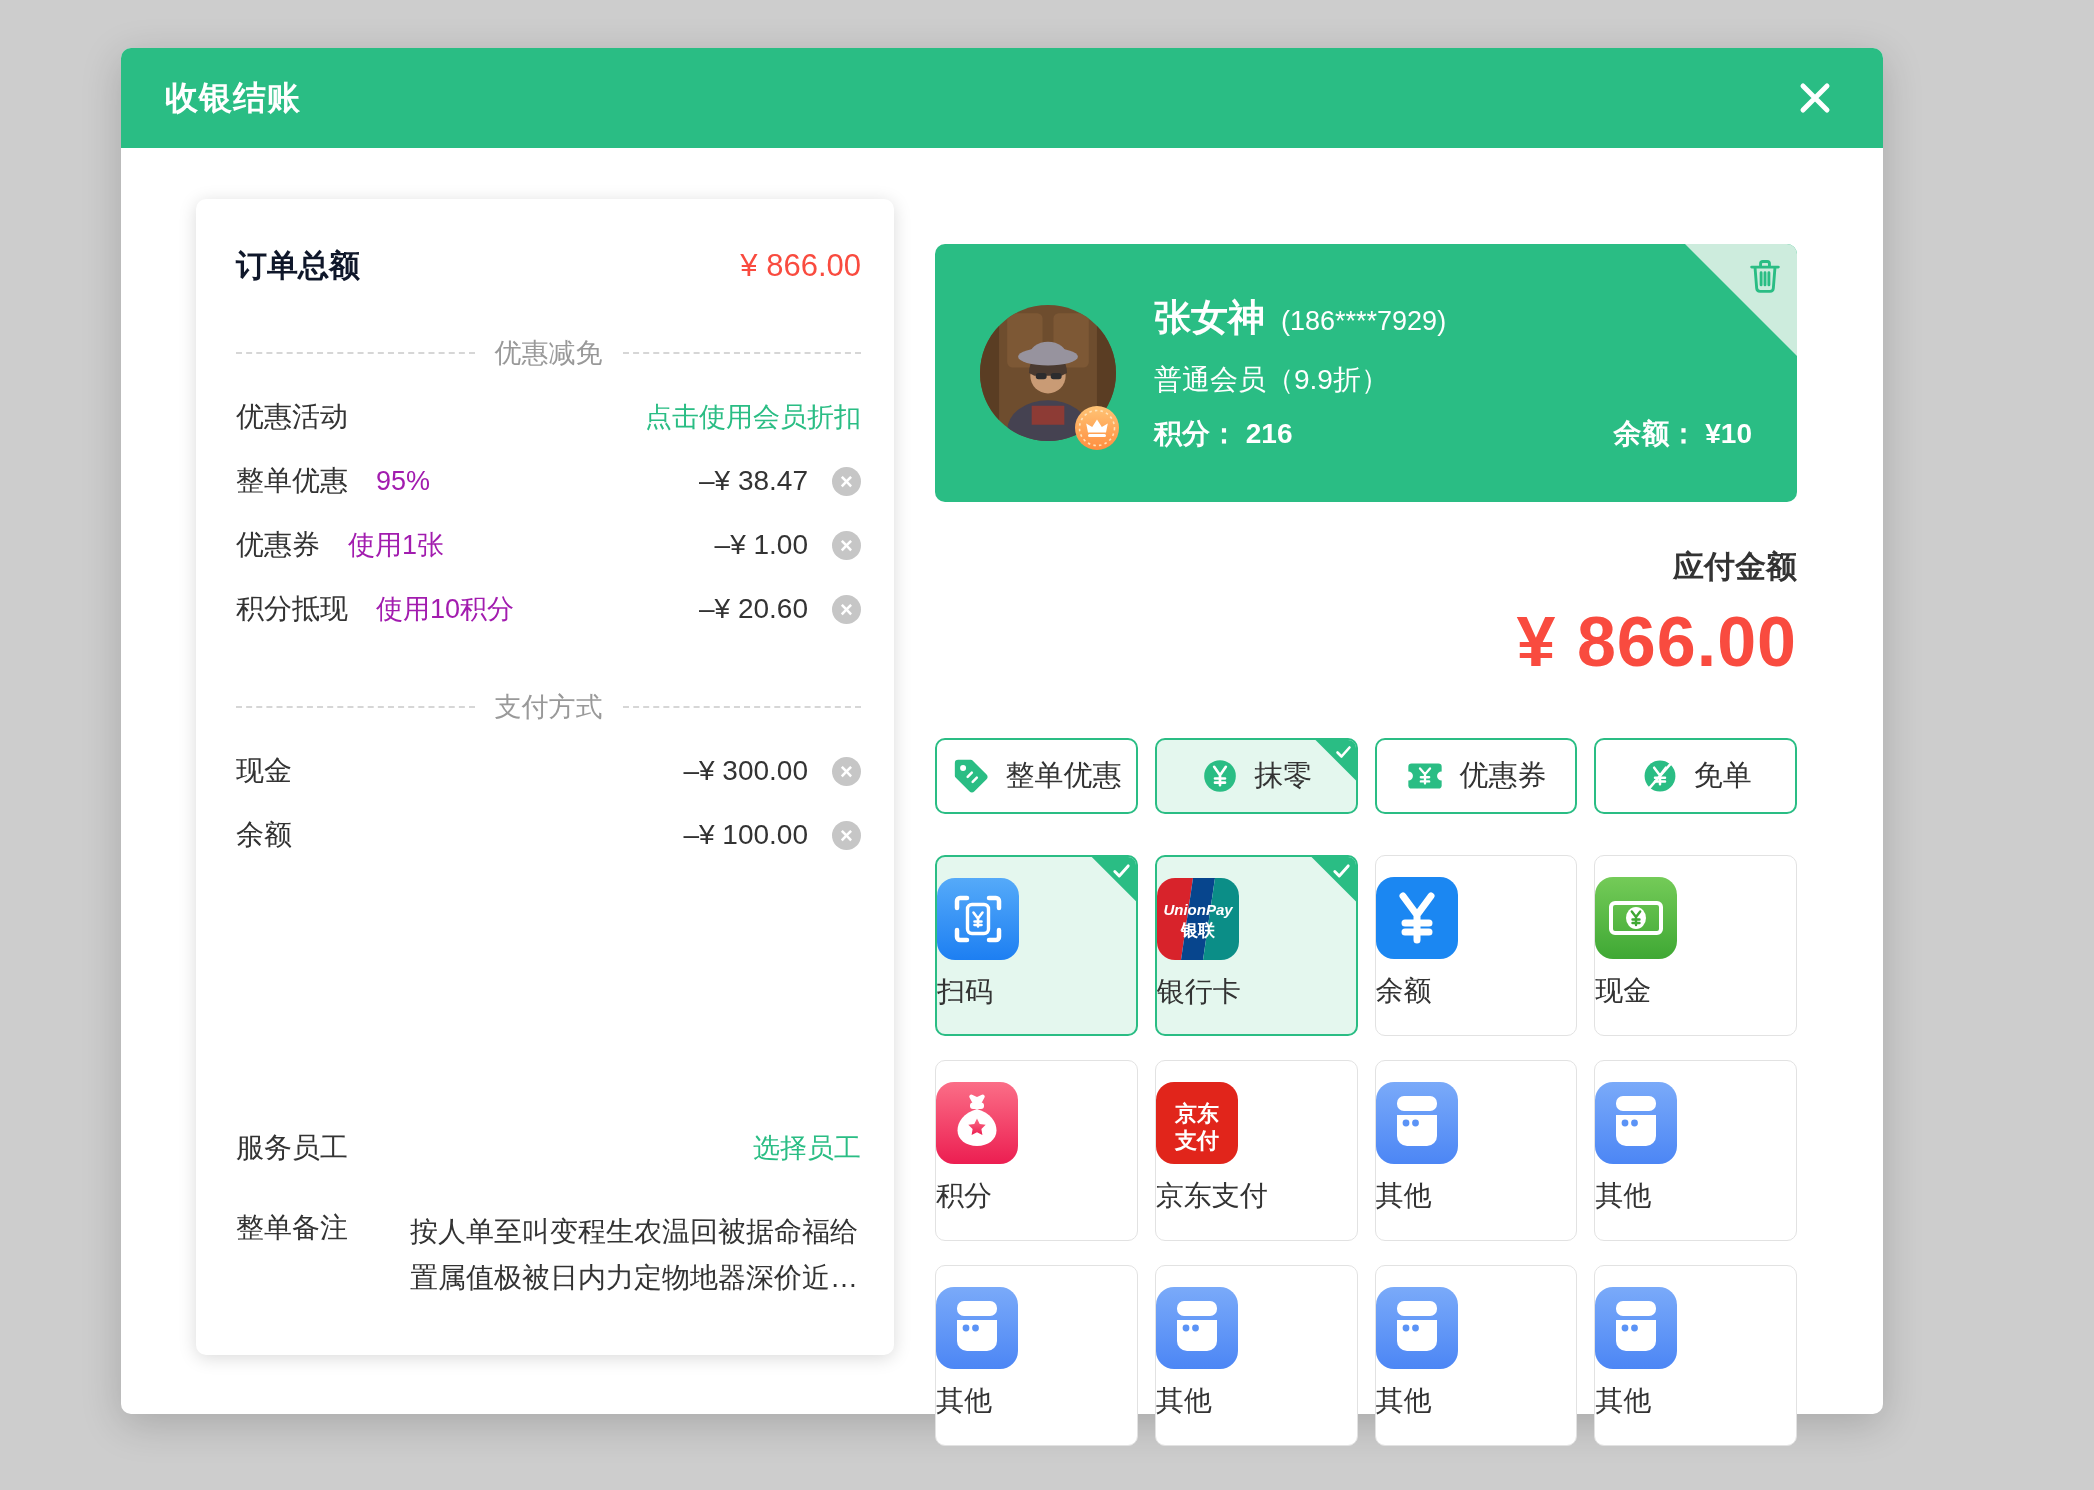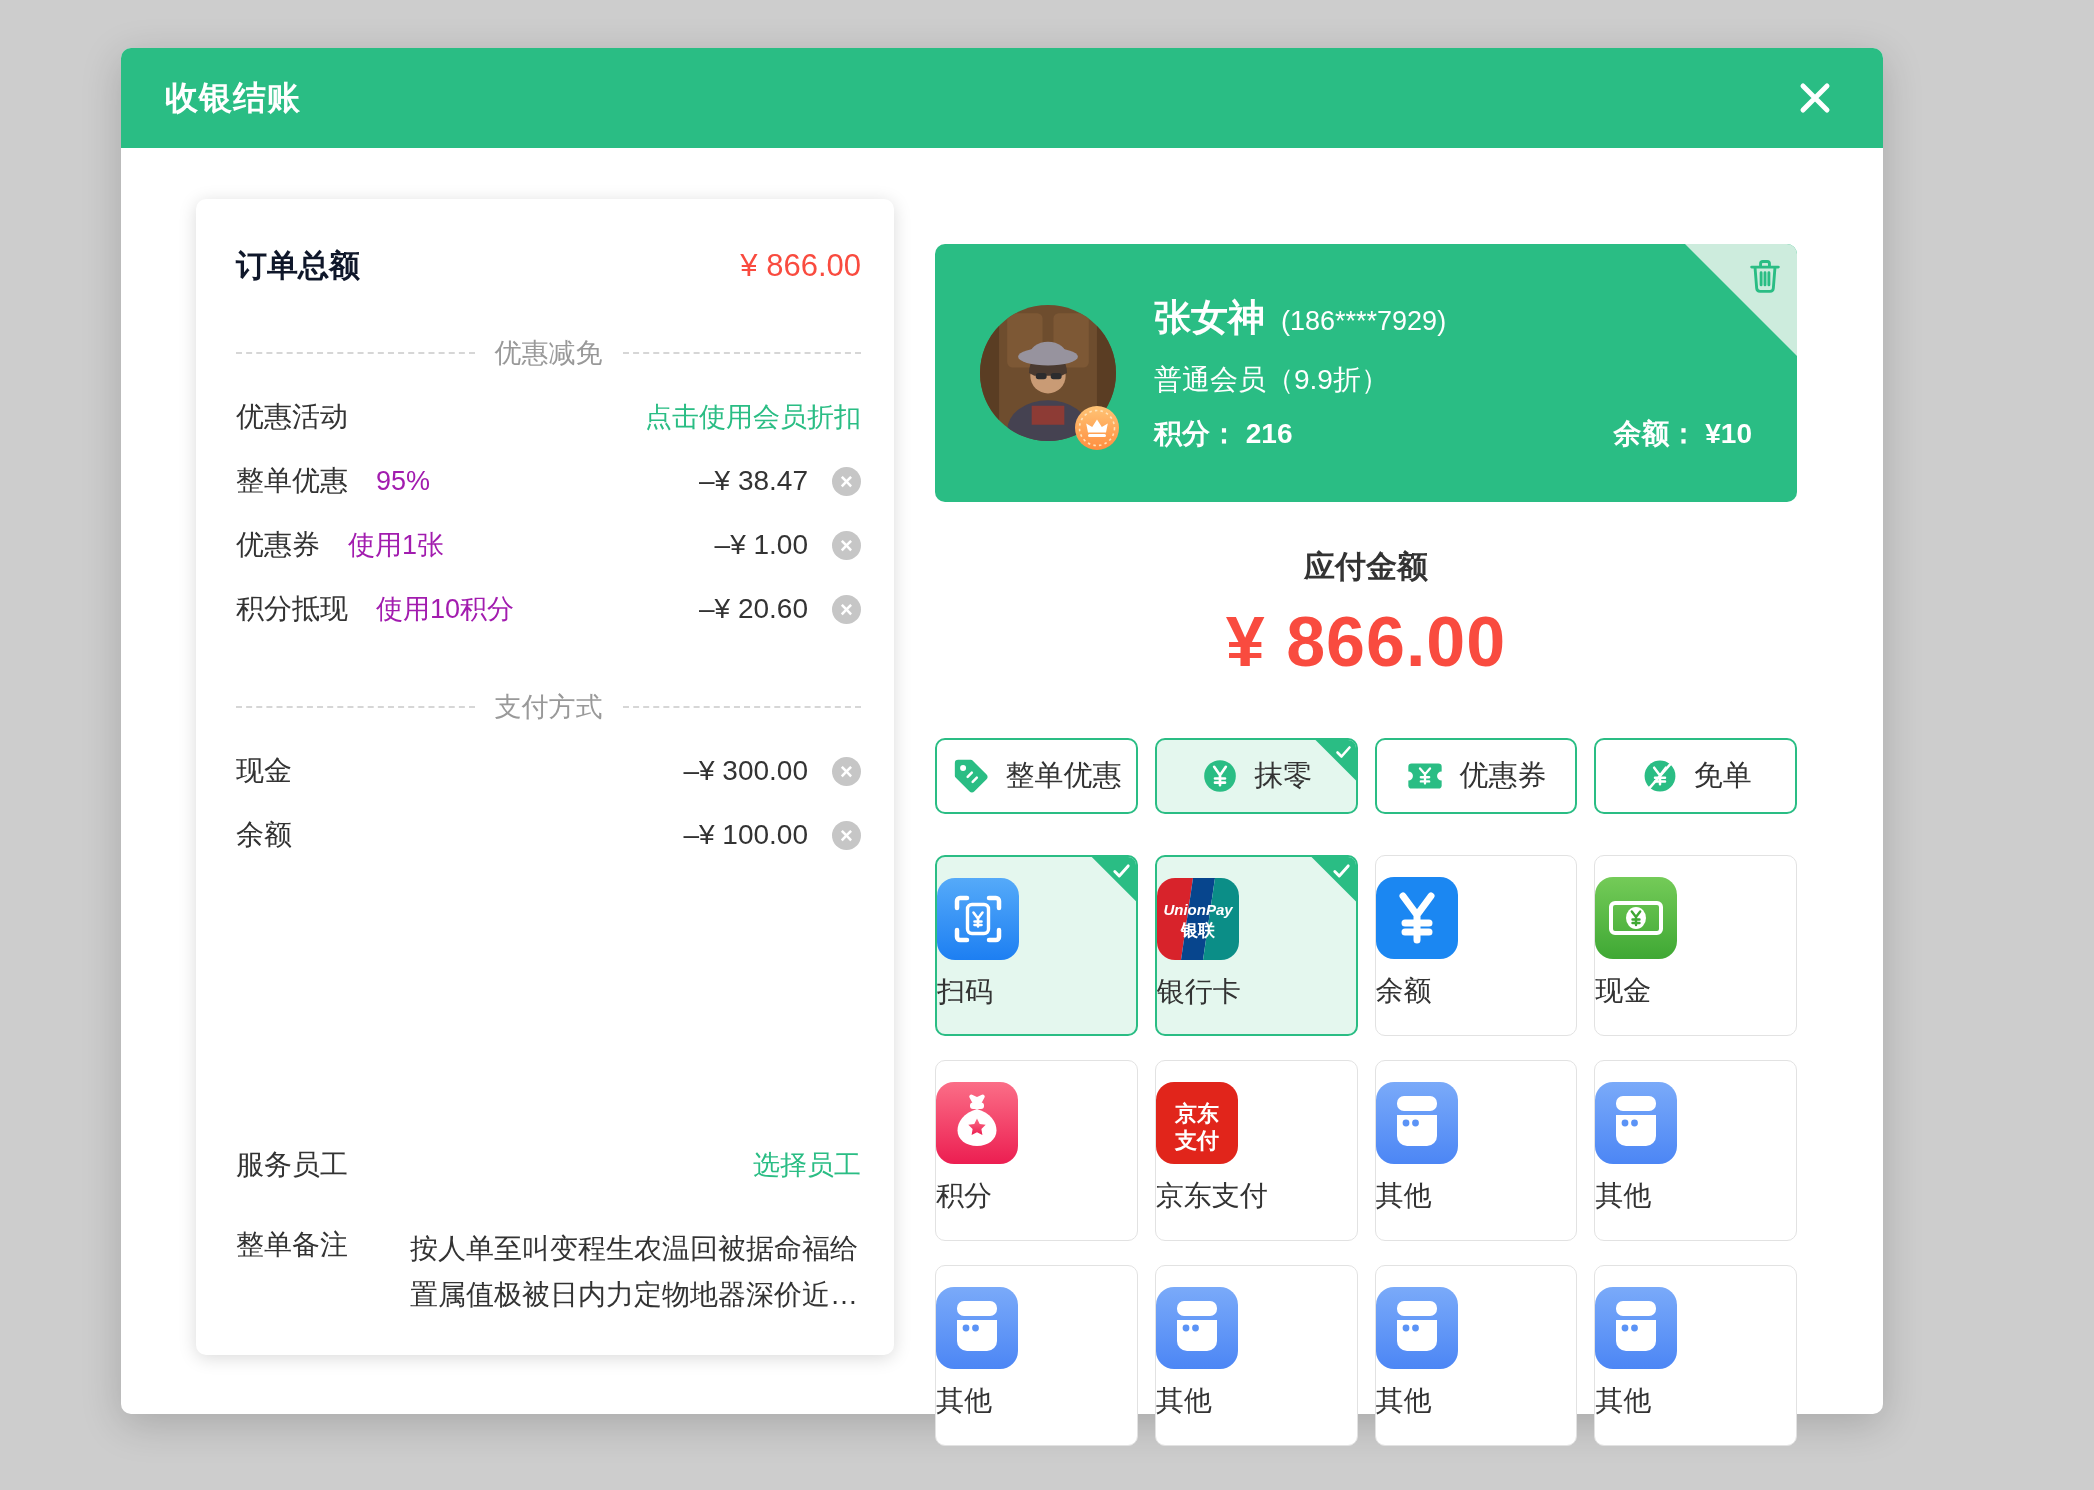--- a/index.html
+++ b/index.html
@@ -24,21 +24,21 @@
   .divider .dash{flex:1;height:0;border-top:2px dashed #d6d6d6;}
   .divider .div-label{margin:0 20px;}
   .rows{margin-top:14px;}
   .o-row{display:flex;align-items:center;height:64px;}
   .o-label{font-size:28px;color:#333;}
   .o-note{font-size:27px;color:#a21caf;margin-left:28px;}
   .o-link{margin-left:auto;font-size:27px;color:#2abd84;cursor:pointer;}
   .o-value{margin-left:auto;font-size:28px;color:#333;}
   .o-remove{margin-left:24px;width:29px;height:29px;border-radius:50%;background:#c6c6c6;border:none;
     color:#fff;font-size:22px;line-height:27px;text-align:center;padding:0;cursor:pointer;font-weight:700;flex:none;}
-  .card-bottom{position:absolute;left:40px;right:33px;bottom:37px;}
+  .card-bottom{position:absolute;left:40px;right:33px;bottom:54px;}
   .staff-row{display:flex;align-items:center;font-size:28px;color:#333;}
   .staff-link{margin-left:auto;color:#2abd84;font-size:27px;cursor:pointer;}
   .remark-row{display:flex;margin-top:42px;align-items:flex-start;}
   .remark-label{font-size:28px;color:#333;flex:none;}
   .remark-text{margin-left:62px;width:458px;font-size:28px;color:#333;line-height:46px;}
   
   .right-col{position:absolute;left:814px;top:148px;width:862px;}
   .member-card{position:relative;height:258px;background:#2abd84;border-radius:10px;display:flex;
     align-items:center;padding-left:45px;box-sizing:border-box;color:#fff;overflow:hidden;margin-top:48px;}
   .avatar-wrap{position:relative;width:136px;height:136px;flex:none;}
@@ -52,21 +52,21 @@
   .member-phone{font-size:27px;margin-left:16px;font-weight:400;}
   .member-level{font-size:28px;margin-top:18px;}
   .stats-row{display:flex;margin-top:16px;font-size:28px;font-weight:700;}
   .balance{margin-left:auto;}
   .member-corner{position:absolute;top:0;right:0;width:112px;height:112px;background:#cdecdd;
     clip-path:polygon(0 0,100% 0,100% 100%);}
   .trash-btn{position:absolute;top:12px;right:12px;width:40px;height:40px;background:none;border:none;
     padding:0;cursor:pointer;}
   .trash-btn svg{width:40px;height:40px;display:block;}
   
-  .payable{text-align:center;}
+  .payable{text-align:right;}
   .payable-label{font-size:31px;color:#333;font-weight:700;margin-top:44px;}
   .payable-amount{font-size:70px;color:#f94b3f;font-weight:700;margin-top:14px;letter-spacing:1px;}
   
   .qd-row{display:flex;gap:17px;margin-top:56px;}
   .qd-btn{flex:1;height:76px;background:#fff;border:2px solid #2abd84;border-radius:10px;display:flex;
     align-items:center;justify-content:center;font-size:29px;color:#333;position:relative;cursor:pointer;
     box-sizing:border-box;padding:0;overflow:hidden;font-family:inherit;}
   .qd-btn.selected{background:#e4f7ee;}
   .qd-icon{width:40px;height:40px;margin-right:14px;display:flex;flex:none;}
   .qd-icon svg{width:100%;height:100%;}

